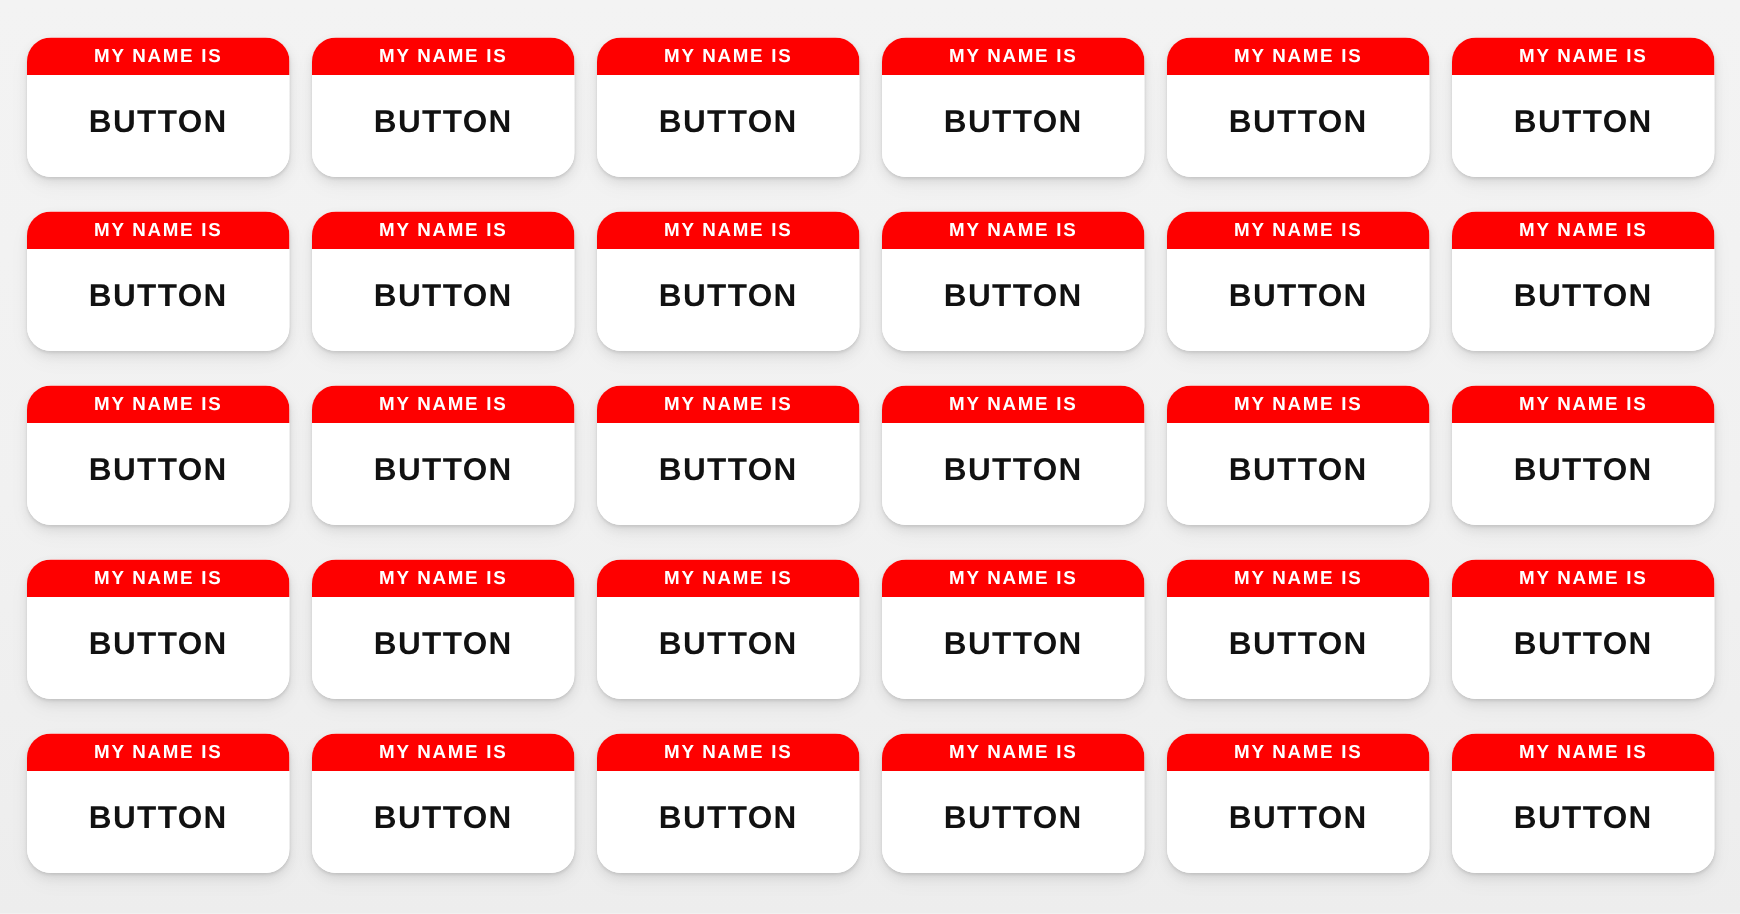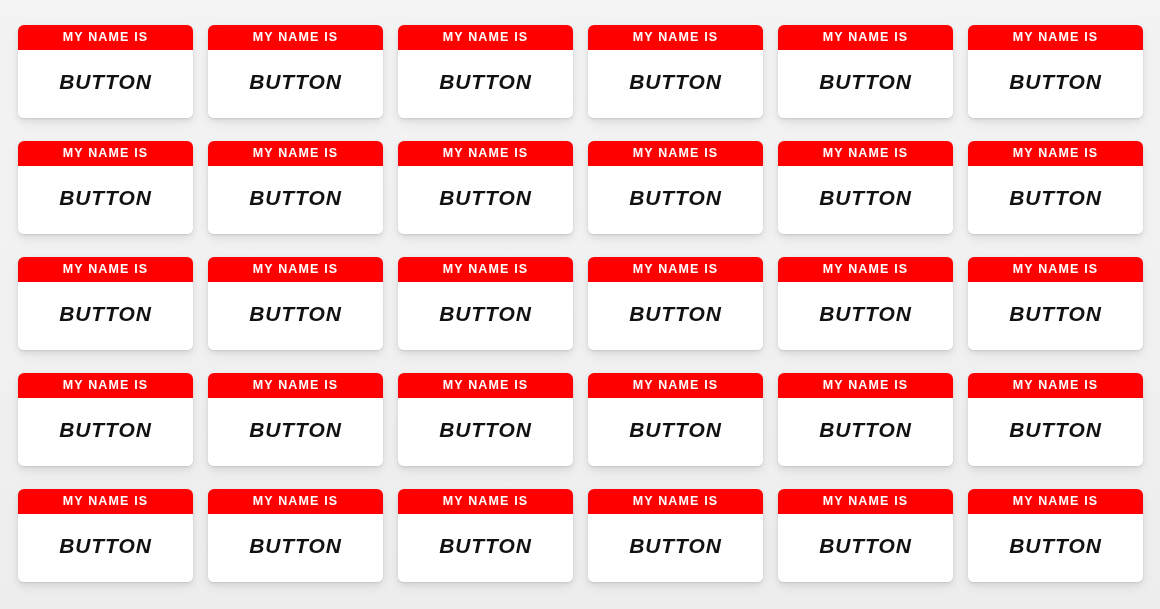--- a/index.html
+++ b/index.html
@@ -35,21 +35,21 @@
     grid-auto-rows: 93px;
     column-gap: 15px;
     row-gap: 23px;
   }
 
   .badge-card {
     width: 175px;
     height: 93px;
     box-sizing: border-box;
     background: #ffffff;
-    border-radius: 6px;
+    border-radius: 16px;
     overflow: hidden;
     display: flex;
     flex-direction: column;
     box-shadow: 0 1px 2px rgba(0, 0, 0, 0.10),
                 0 3px 7px rgba(0, 0, 0, 0.07),
                 0 6px 14px rgba(0, 0, 0, 0.045);
   }
 
   .badge-header {
     height: 25px;
@@ -73,21 +73,20 @@
   }
 
   .badge-body {
     flex: 1 1 auto;
     background: #ffffff;
     display: flex;
     align-items: center;
     justify-content: center;
     padding-bottom: 6px;
     box-sizing: border-box;
-    font-style: italic;
   }
 
   .badge-body-text {
     color: #111111;
     font-family: "Liberation Sans", sans-serif;
     font-size: 21px;
     font-weight: bold;
     letter-spacing: 0.9px;
     line-height: 1;
     white-space: nowrap;

